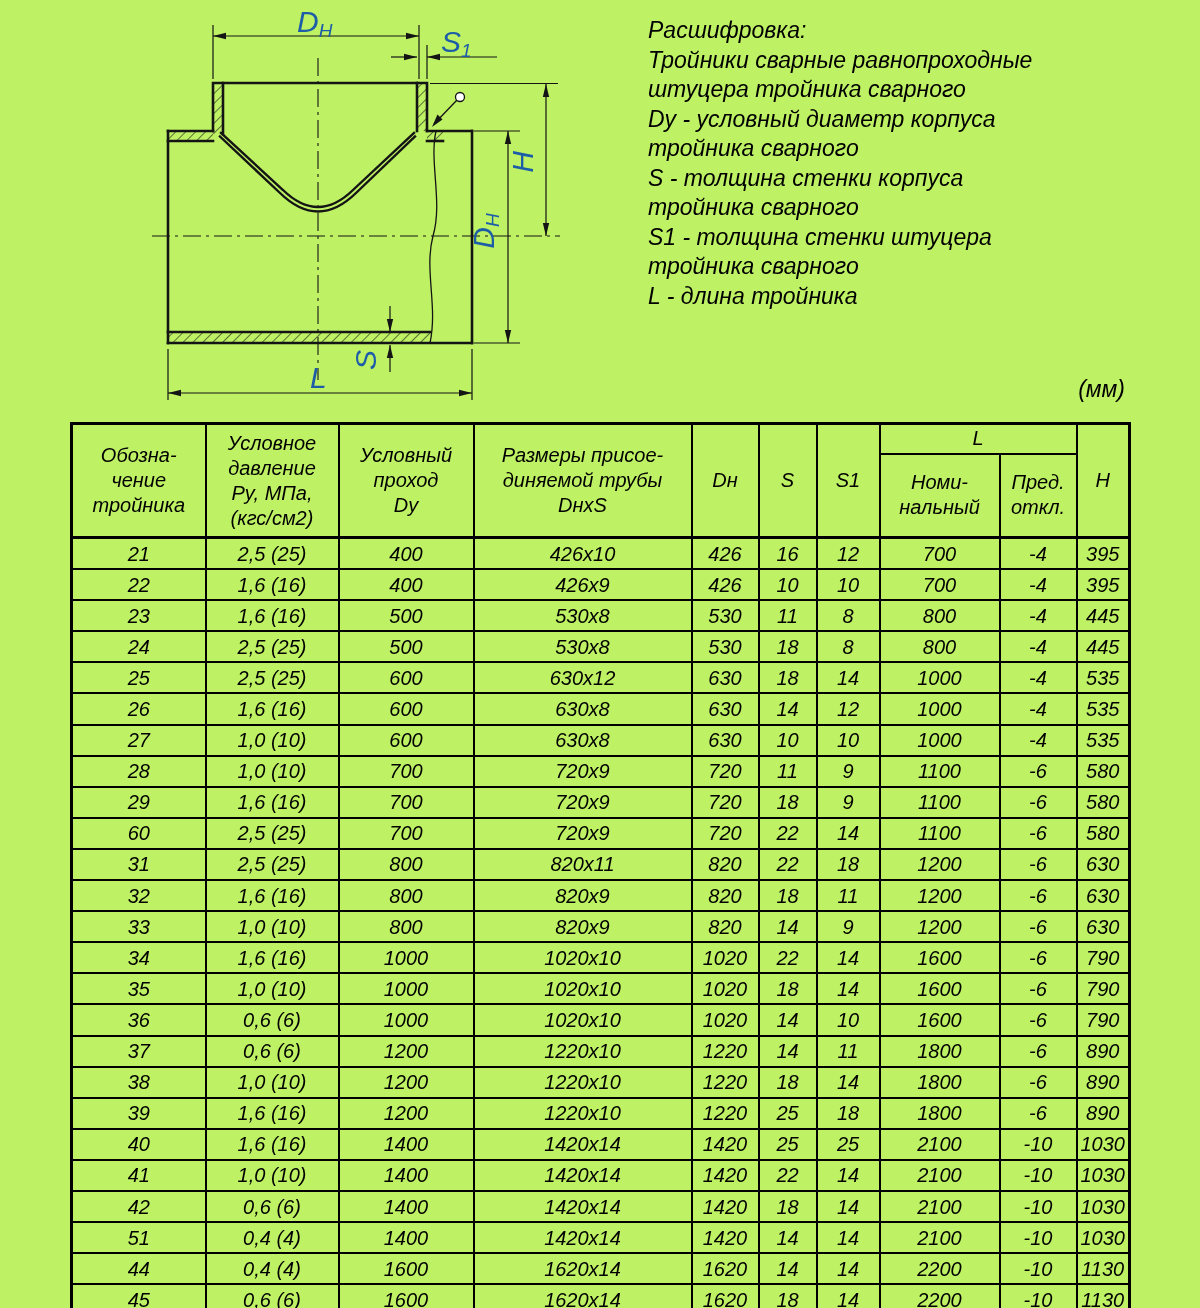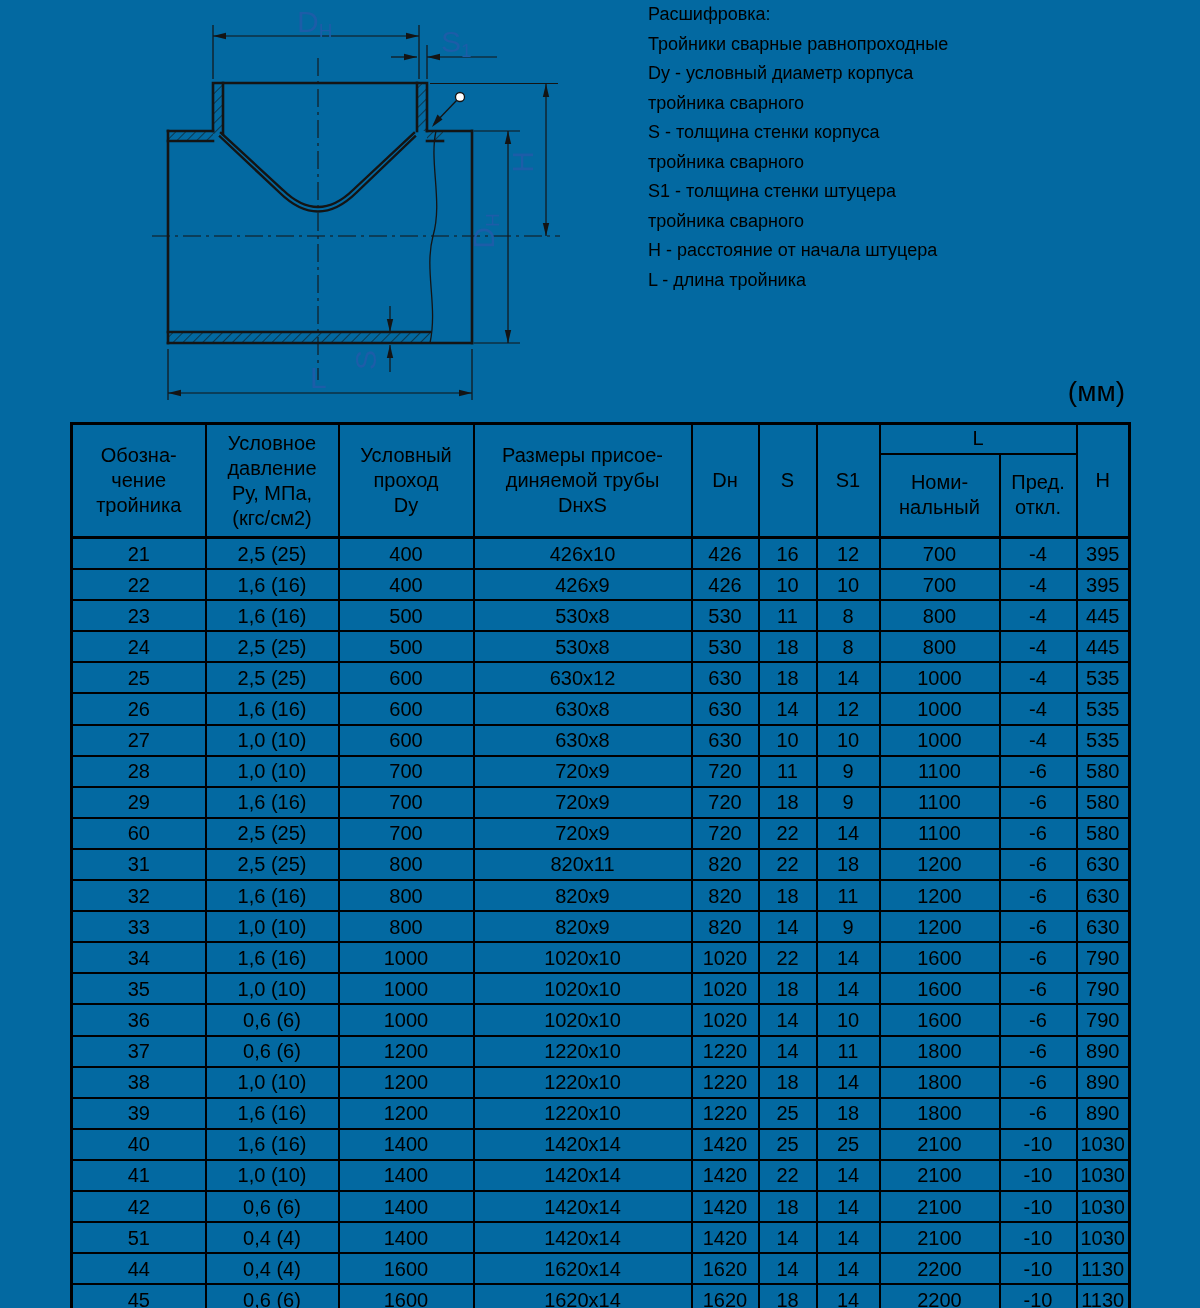--- a/index.html
+++ b/index.html
@@ -1,24 +1,24 @@
 <!DOCTYPE html>
 <html><head>
 <meta charset="utf-8">
 <style>
   html,body{margin:0;padding:0;background:#fff;}
-  .page{position:relative;width:1200px;height:1308px;background:#0369a1;overflow:hidden;
-        font-family:"Liberation Sans", sans-serif;color:#000;}
+  .page{position:relative;width:1200px;height:1308px;background:#bef264;overflow:hidden;
+        font-family:"Liberation Sans", sans-serif;color:#000;font-style:italic;}
   
   .drawing{position:absolute;left:0;top:0;width:648px;height:420px;}
   
-  .legend{position:absolute;left:648px;top:0;width:478px;
-          font-size:18px;line-height:29.5px;color:#000;}
+  .legend{position:absolute;left:648px;top:16px;width:478px;
+          font-size:23px;line-height:29.5px;color:#000;}
   .legend div{white-space:nowrap;}
-  .units{position:absolute;right:75px;top:376px;font-size:28px;color:#000;}
+  .units{position:absolute;right:75px;top:376px;font-size:23px;color:#000;}
   
   table.spec{position:absolute;left:70px;top:422px;border-collapse:collapse;
              table-layout:fixed;width:1058px;border:3px solid #000;}
   table.spec th, table.spec td{border:2px solid #000;text-align:center;vertical-align:middle;
              padding:0;font-weight:normal;color:#000;}
   table.spec th{font-size:20px;line-height:25px;white-space:pre-line;}
   table.spec thead tr.group-row{height:30px;}
   table.spec thead tr.sub-row{height:84px;}
   table.spec thead th{border-bottom-width:3px;}
   table.spec tbody td{height:29.1px;font-size:20px;line-height:20px;}
@@ -117,27 +117,27 @@
       <g transform="rotate(-90 376 360)">
           <text x="376" y="360" font-size="30" text-anchor="middle">S</text>
         </g>
       <text x="310" y="388" font-size="30">L</text>
     </g>
   </svg>
 
   <div class="legend">
     <div>Расшифровка:</div>
     <div>Тройники сварные равнопроходные</div>
+    <div>штуцера тройника сварного</div>
     <div>Dy - условный диаметр корпуса</div>
     <div>тройника сварного</div>
     <div>S - толщина стенки корпуса</div>
     <div>тройника сварного</div>
     <div>S1 - толщина стенки штуцера</div>
     <div>тройника сварного</div>
-    <div>H - расстояние от начала штуцера</div>
     <div>L - длина тройника</div>
   </div>
   <div class="units">(мм)</div>
 
   <table class="spec">
     <colgroup>
       <col style="width:134px">
         <col style="width:133px">
         <col style="width:135px">
       <col style="width:218px">

